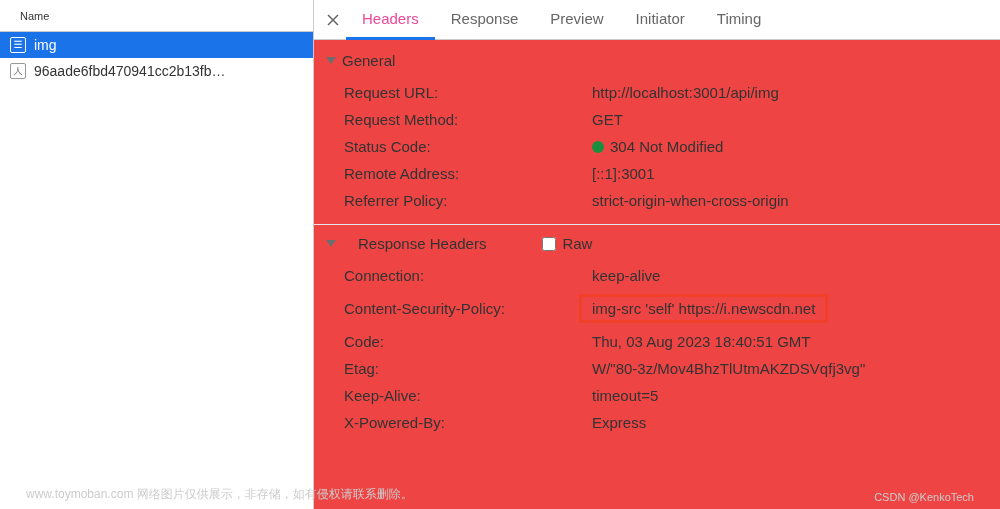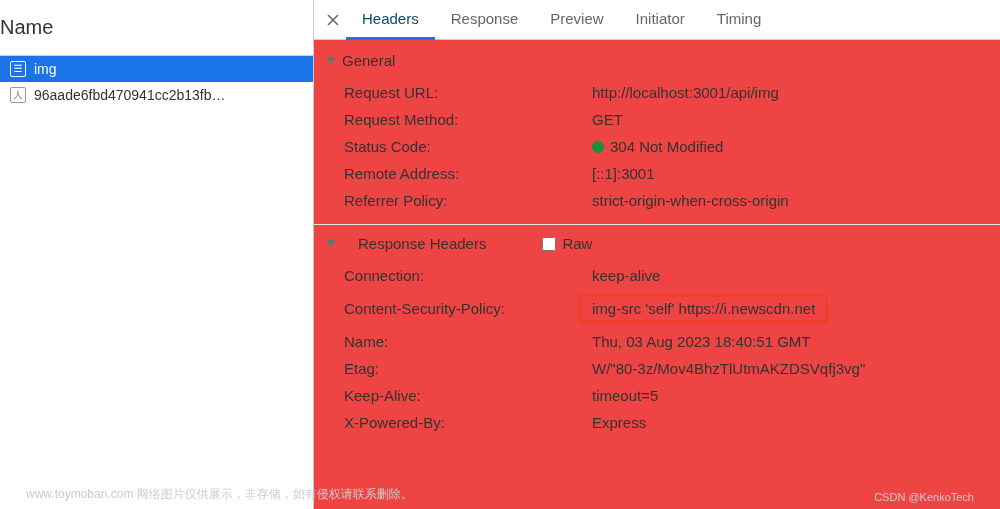--- a/index.html
+++ b/index.html
@@ -14,26 +14,26 @@
       position: relative;
     }
     .container { display: flex; height: 100%; }
     .sidebar {
       width: 314px;
       border-right: 1px solid #ccc;
       display: flex;
       flex-direction: column;
     }
     .sidebar-header {
-      height: 56px;
+      height: 32px;
       border-bottom: 1px solid #ccc;
       display: flex;
       align-items: center;
-      padding: 0 0;
-      font-size: 20px;
+      padding: 0 20px;
+      font-size: 11px;
       color: #333;
     }
     .sidebar-items { flex: 1; }
     .sidebar-row {
       display: flex;
       align-items: center;
       height: 26px;
       padding: 0 10px;
       gap: 8px;
       font-size: 14px;
@@ -76,21 +76,21 @@
     .tab {
       padding: 0 16px;
       display: flex;
       align-items: center;
       color: #666;
       font-size: 15px;
       cursor: pointer;
       border-bottom: 3px solid transparent;
       margin-bottom: -1px;
     }
-    .tab.active { color: #0c4a6e; border-bottom-color: #1a73e8; }
+    .tab.active { color: #ec4899; border-bottom-color: #1a73e8; }
 
     .content {
       flex: 1;
       overflow: auto;
       background: #ef4444;
       padding: 6px 0 20px 0;
     }
     .section-header {
       display: flex;
       align-items: center;
@@ -247,21 +247,21 @@
               <span>keep-alive</span>
             </div>
           </div>
           <div class="kv-row">
             <div class="kv-key">Content-Security-Policy:</div>
             <div class="kv-val">
               <span class="highlight-box">img-src 'self' https://i.newscdn.net</span>
             </div>
           </div>
           <div class="kv-row">
-            <div class="kv-key">Name:</div>
+            <div class="kv-key">Code:</div>
             <div class="kv-val">
               <span>Thu, 03 Aug 2023 18:40:51 GMT</span>
             </div>
           </div>
           <div class="kv-row">
             <div class="kv-key">Etag:</div>
             <div class="kv-val">
               <span>W/"80-3z/Mov4BhzTlUtmAKZDSVqfj3vg"</span>
             </div>
           </div>

